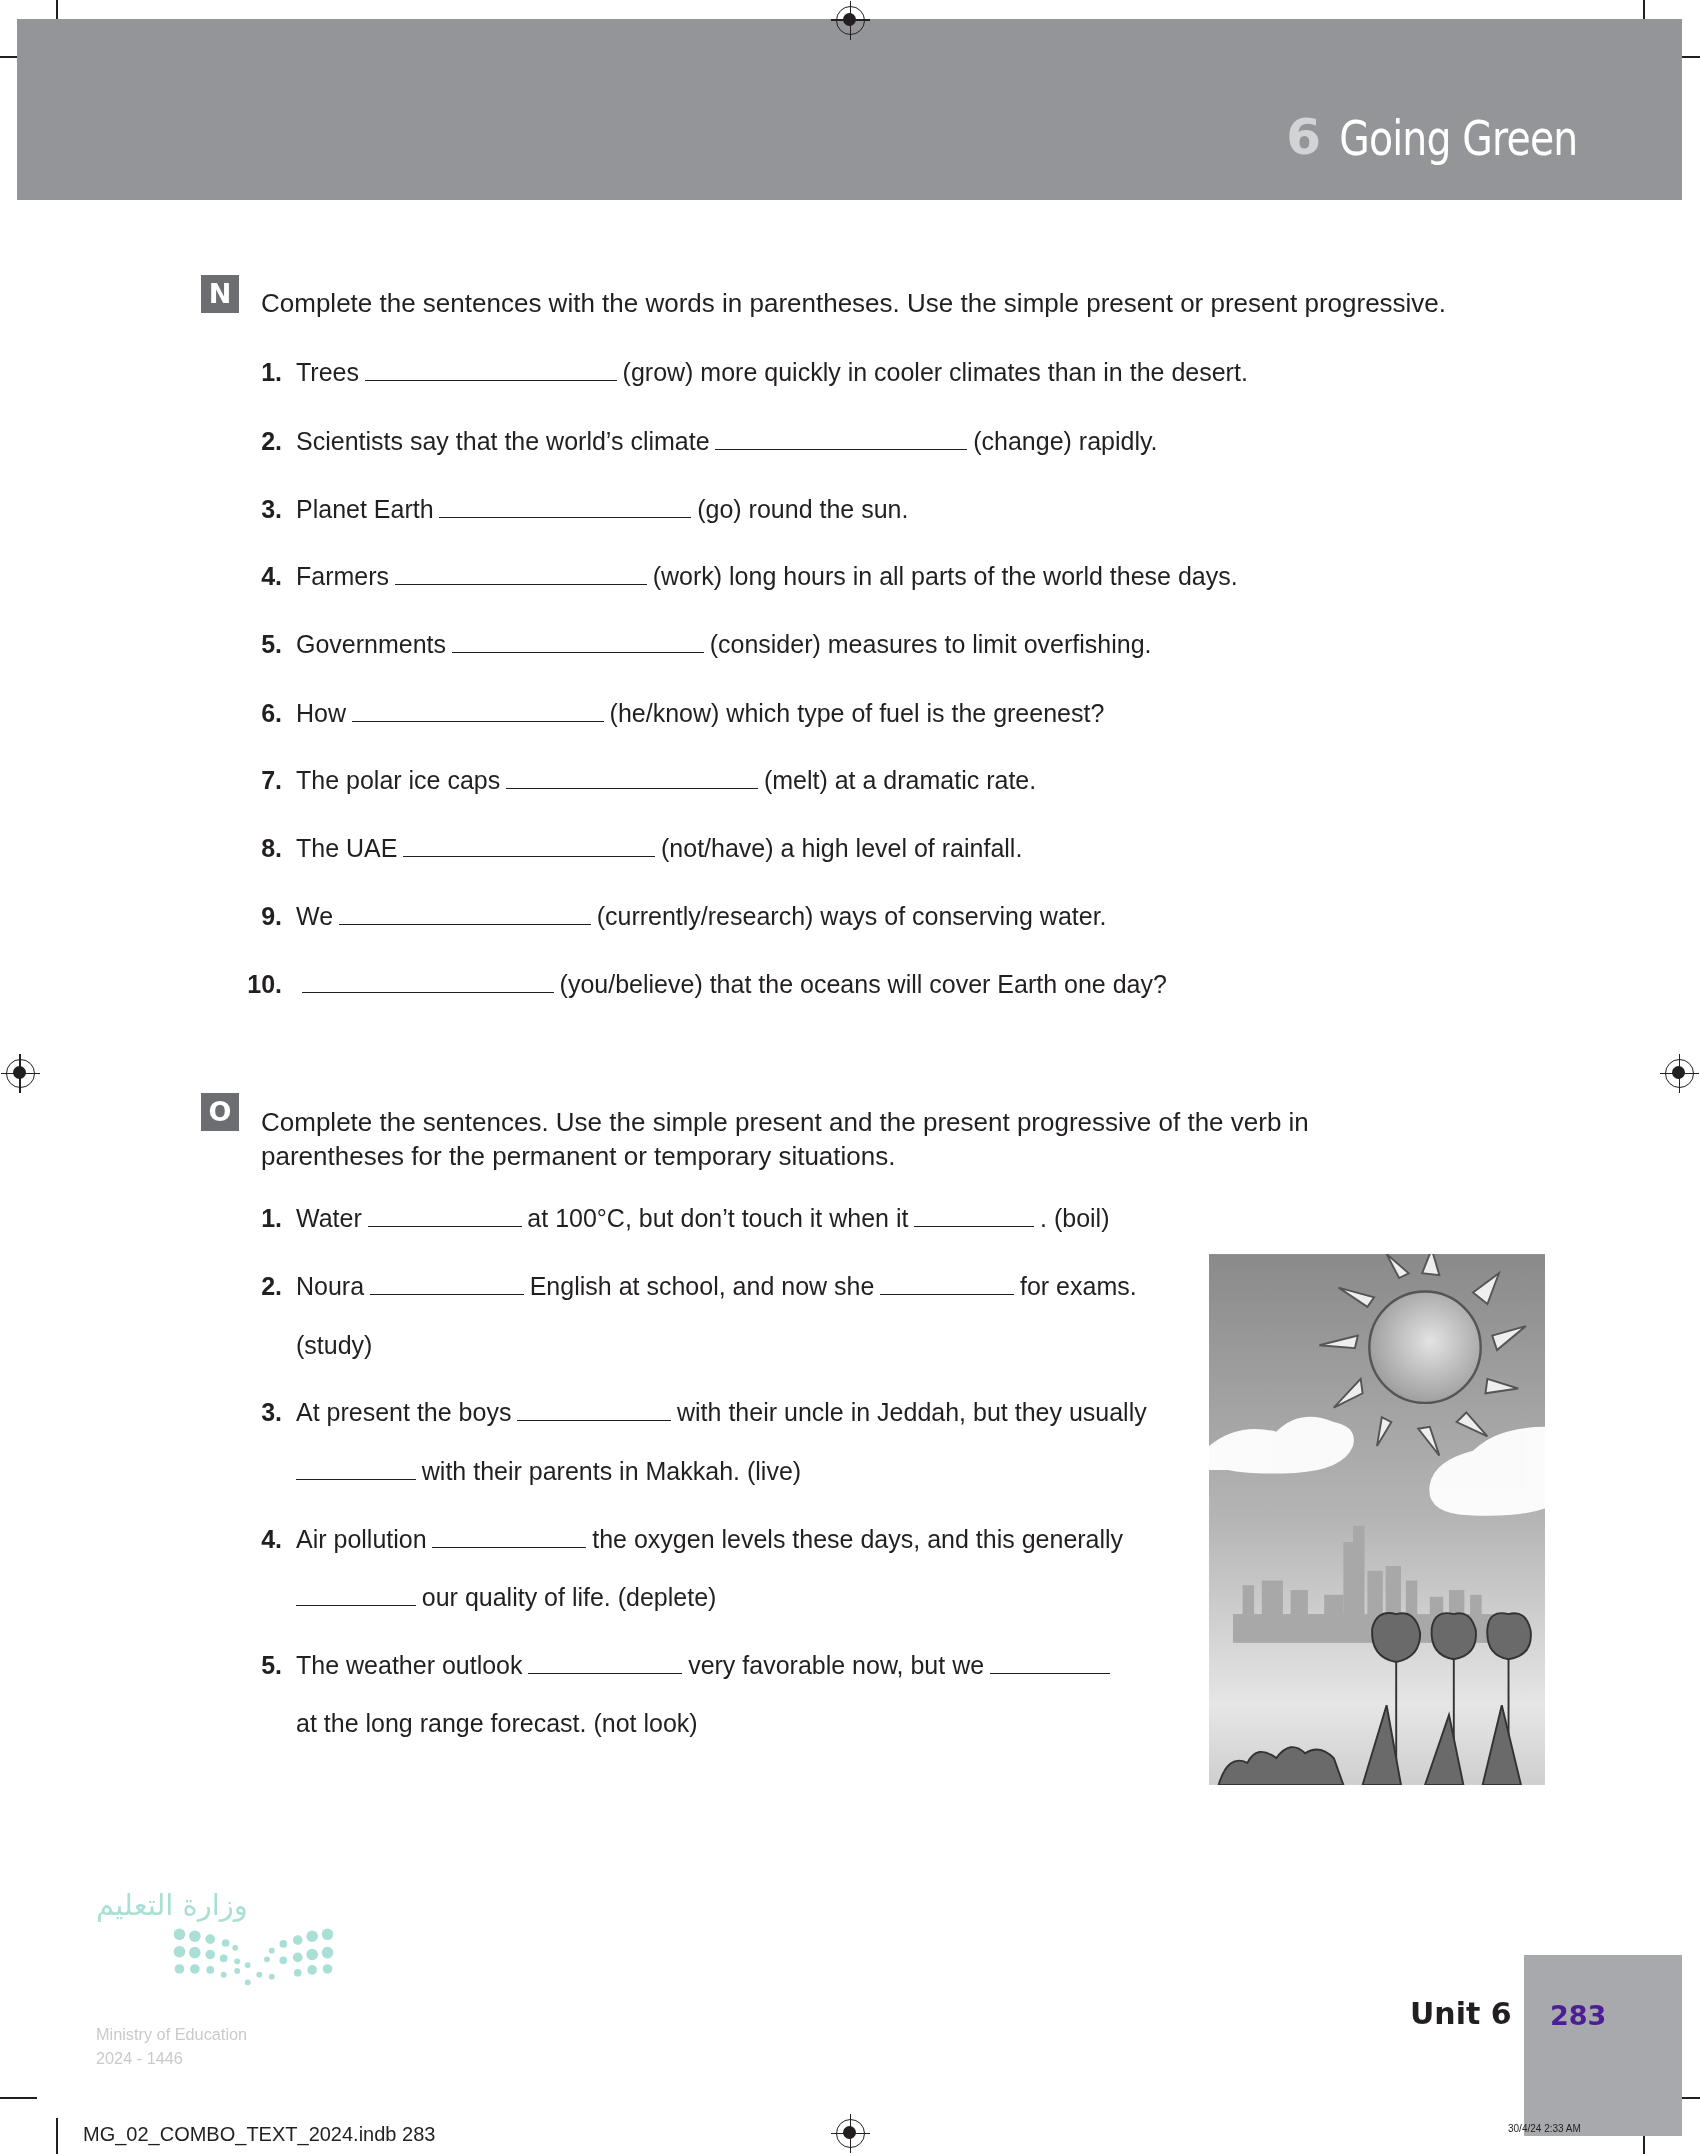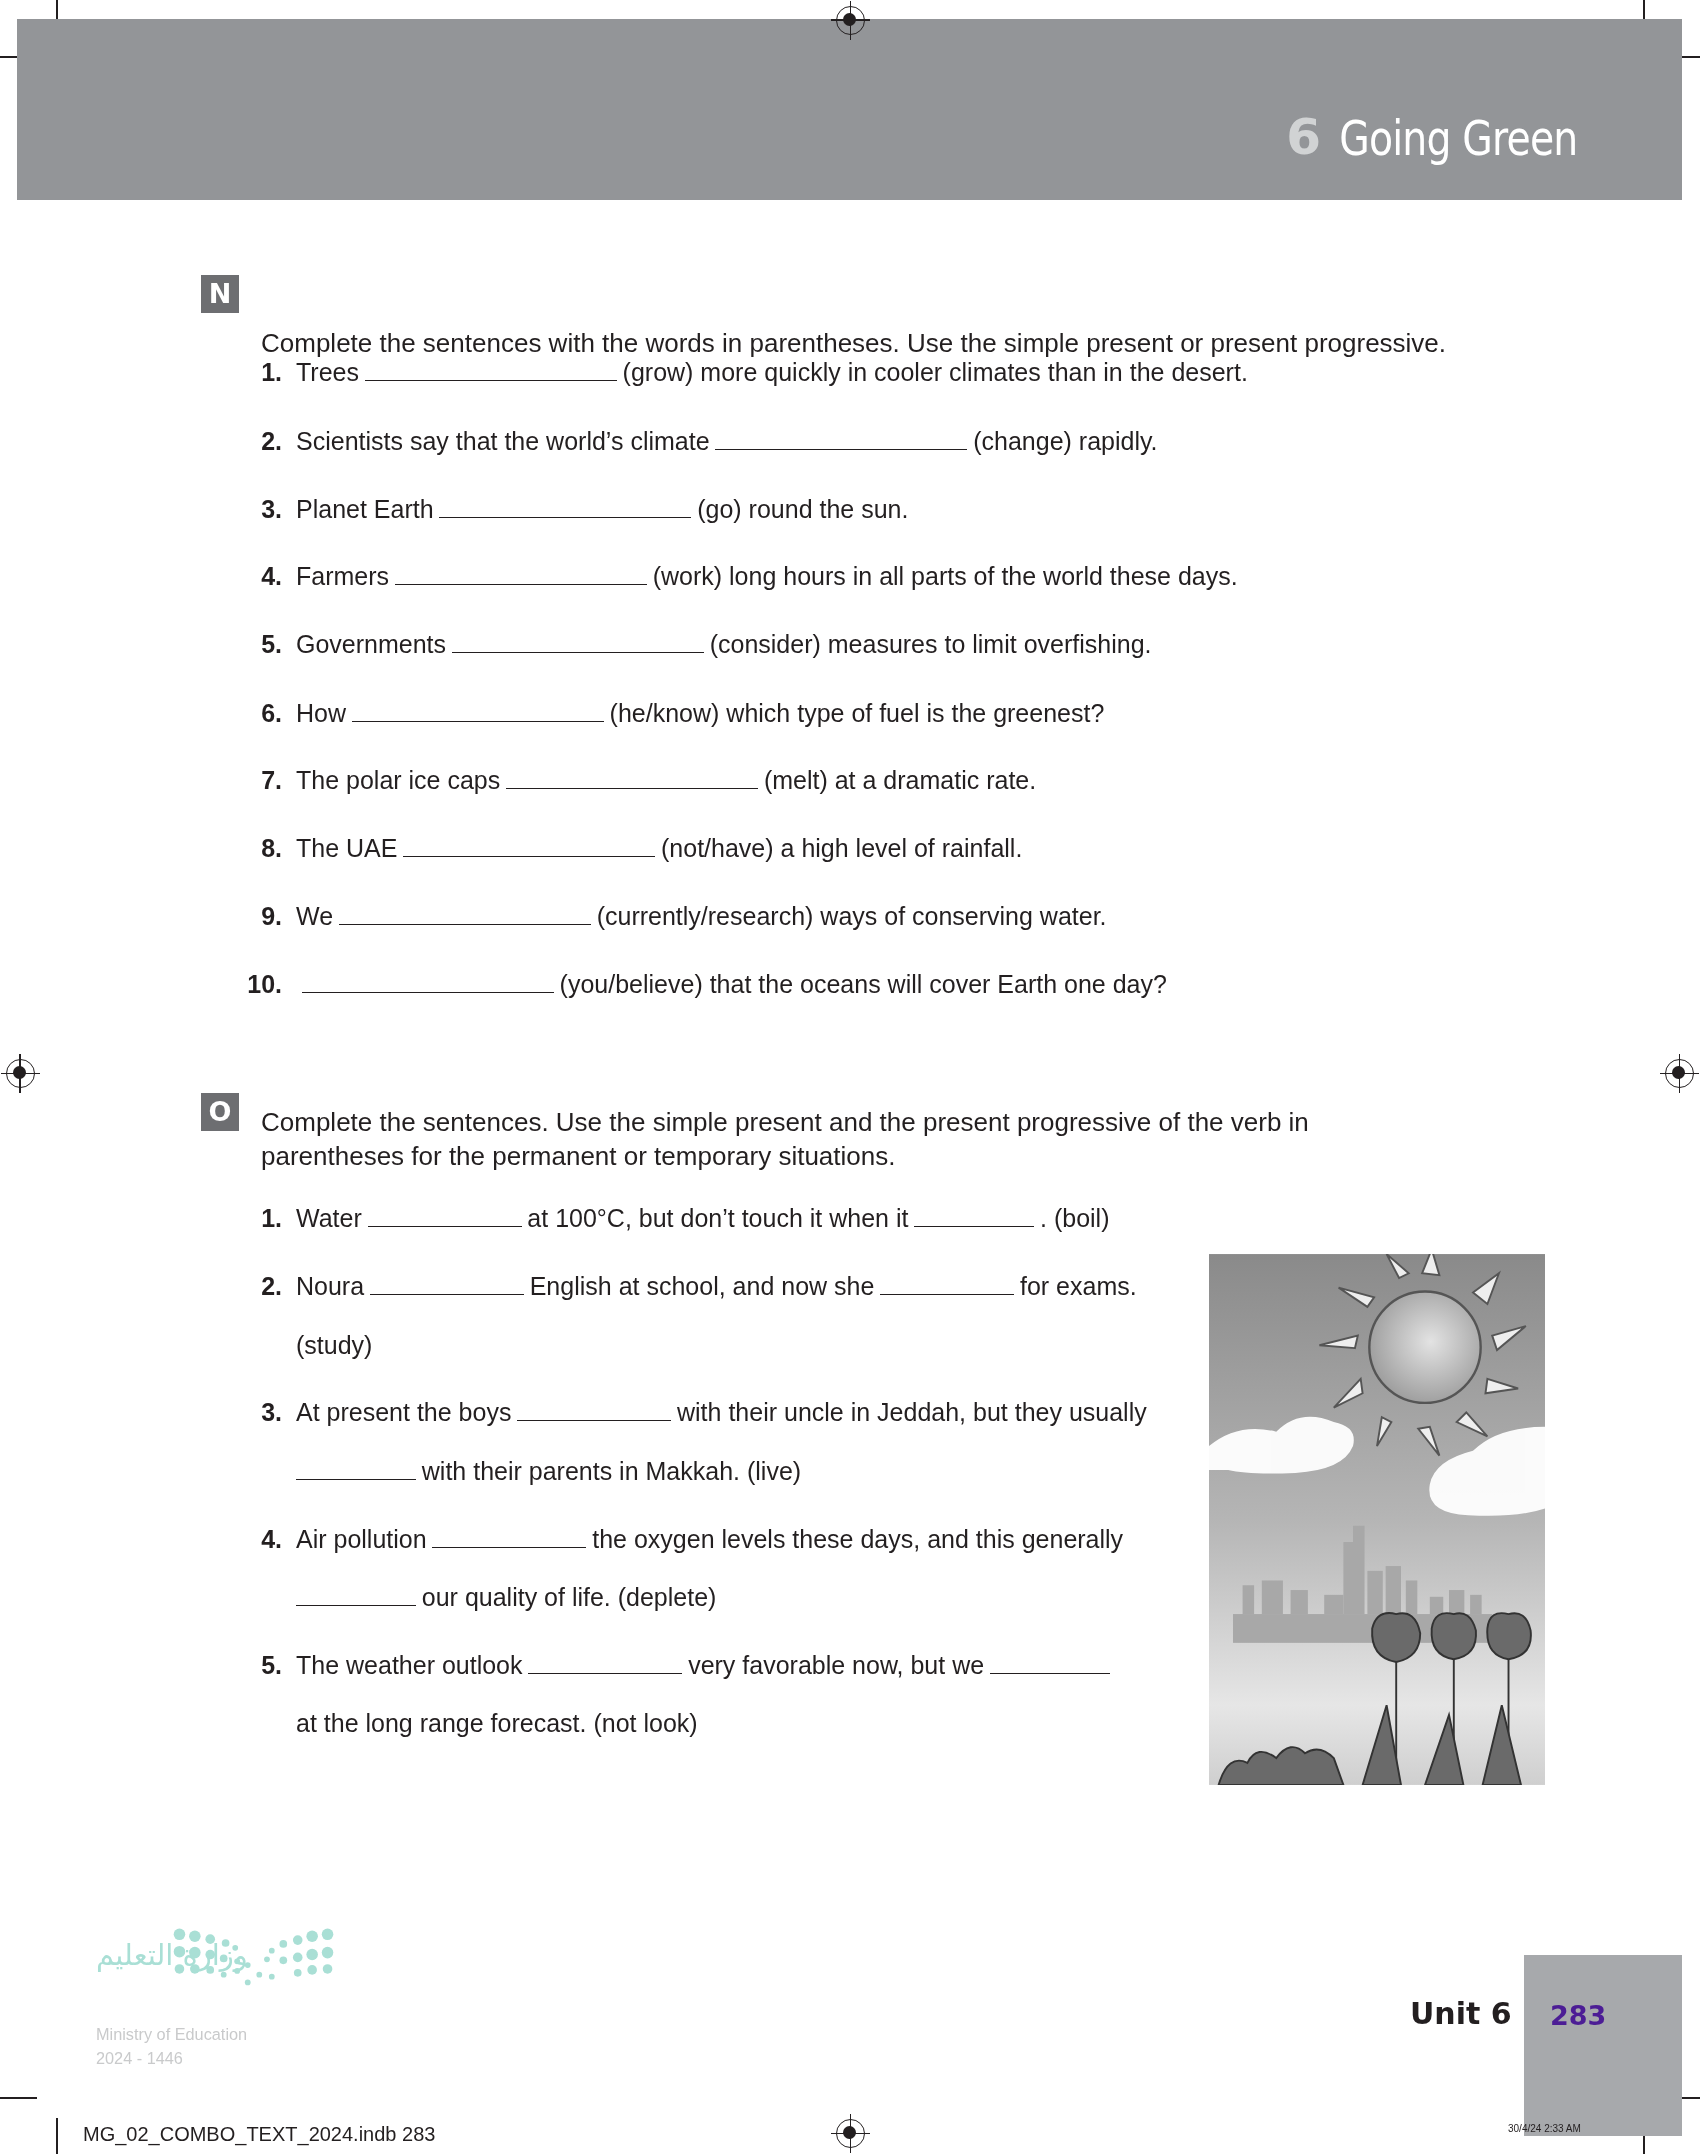--- a/index.html
+++ b/index.html
@@ -23,21 +23,21 @@
   .item .txt { position: absolute; left: 296px; }
   .blank { display: inline-block; border-bottom: 1.9px solid #231f20; height: 25px; vertical-align: baseline; margin: 0 5.8px; }
   .b-long { width: 252px; }
   .b-med { width: 154px; }
   .b-short { width: 134px; }
   .b-xs { width: 120px; }
 
   .picture { position: absolute; left: 1209px; top: 1254px; width: 336px; height: 531px; overflow: hidden; }
 
   .logo { position: absolute; left: 91px; top: 1917px; width: 250px; height: 154px; }
-  .logo-ar { position: absolute; left: 96px; top: 1938px; font-size: 29px; color: #a9dfd5; font-family: "DejaVu Sans", sans-serif; }
+  .logo-ar { position: absolute; left: 96px; top: 1888px; font-size: 29px; color: #a9dfd5; font-family: "DejaVu Sans", sans-serif; }
   .logo-en { position: absolute; left: 96px; top: 2025px; font-size: 16.3px; color: #c9cacb; }
   .logo-year { position: absolute; left: 96px; top: 2049px; font-size: 16.3px; color: #c9cacb; }
 
   .unit-label { position: absolute; left: 1410px; top: 1996px; font-size: 30px; font-weight: bold; color: #231f20; font-family: "DejaVu Sans", sans-serif; }
   .page-box { position: absolute; left: 1524px; top: 1955px; width: 158px; height: 181px; background: #a7a9ac; }
   .page-num { position: absolute; left: 1550px; top: 2000px; font-size: 27px; font-weight: bold; color: #4c1d95; font-family: "DejaVu Sans", sans-serif; }
 
   .slug-left { position: absolute; left: 83px; top: 2123px; font-size: 20px; color: #231f20; }
   .slug-right { position: absolute; left: 1508px; top: 2123px; font-size: 10px; color: #231f20; }
 </style>
@@ -54,21 +54,21 @@
 <div class="crop" style="left:1664px;top:2097px;width:37px;height:1.9px;"></div>
 
 <div class="header-band"></div>
 <div class="reg" style="left:836px;top:5.8px;">
     <div class="dot"></div>
   </div>
 <div class="chapter-num">6</div>
 <div class="chapter-title">Going Green</div>
 
 <div class="sec-badge" style="left:201px;top:275px;">N</div>
-<div class="instr" style="top:286px;margin-top:40px;">Complete the sentences with the words in parentheses. Use the simple present or present progressive.</div>
+<div class="instr" style="top:286px;">Complete the sentences with the words in parentheses. Use the simple present or present progressive.</div>
 
 <div id="n-items">
     <div class="item" style="top: 355px;">
       <span class="num">1.</span>
       <span class="txt"><span>Trees</span><span class="blank b-long"></span><span>(grow) more quickly in cooler climates than in the desert.</span></span>
     </div>
     <div class="item" style="top: 424px;">
       <span class="num">2.</span>
       <span class="txt"><span>Scientists say that the world’s climate</span><span class="blank b-long"></span><span>(change) rapidly.</span></span>
     </div>

